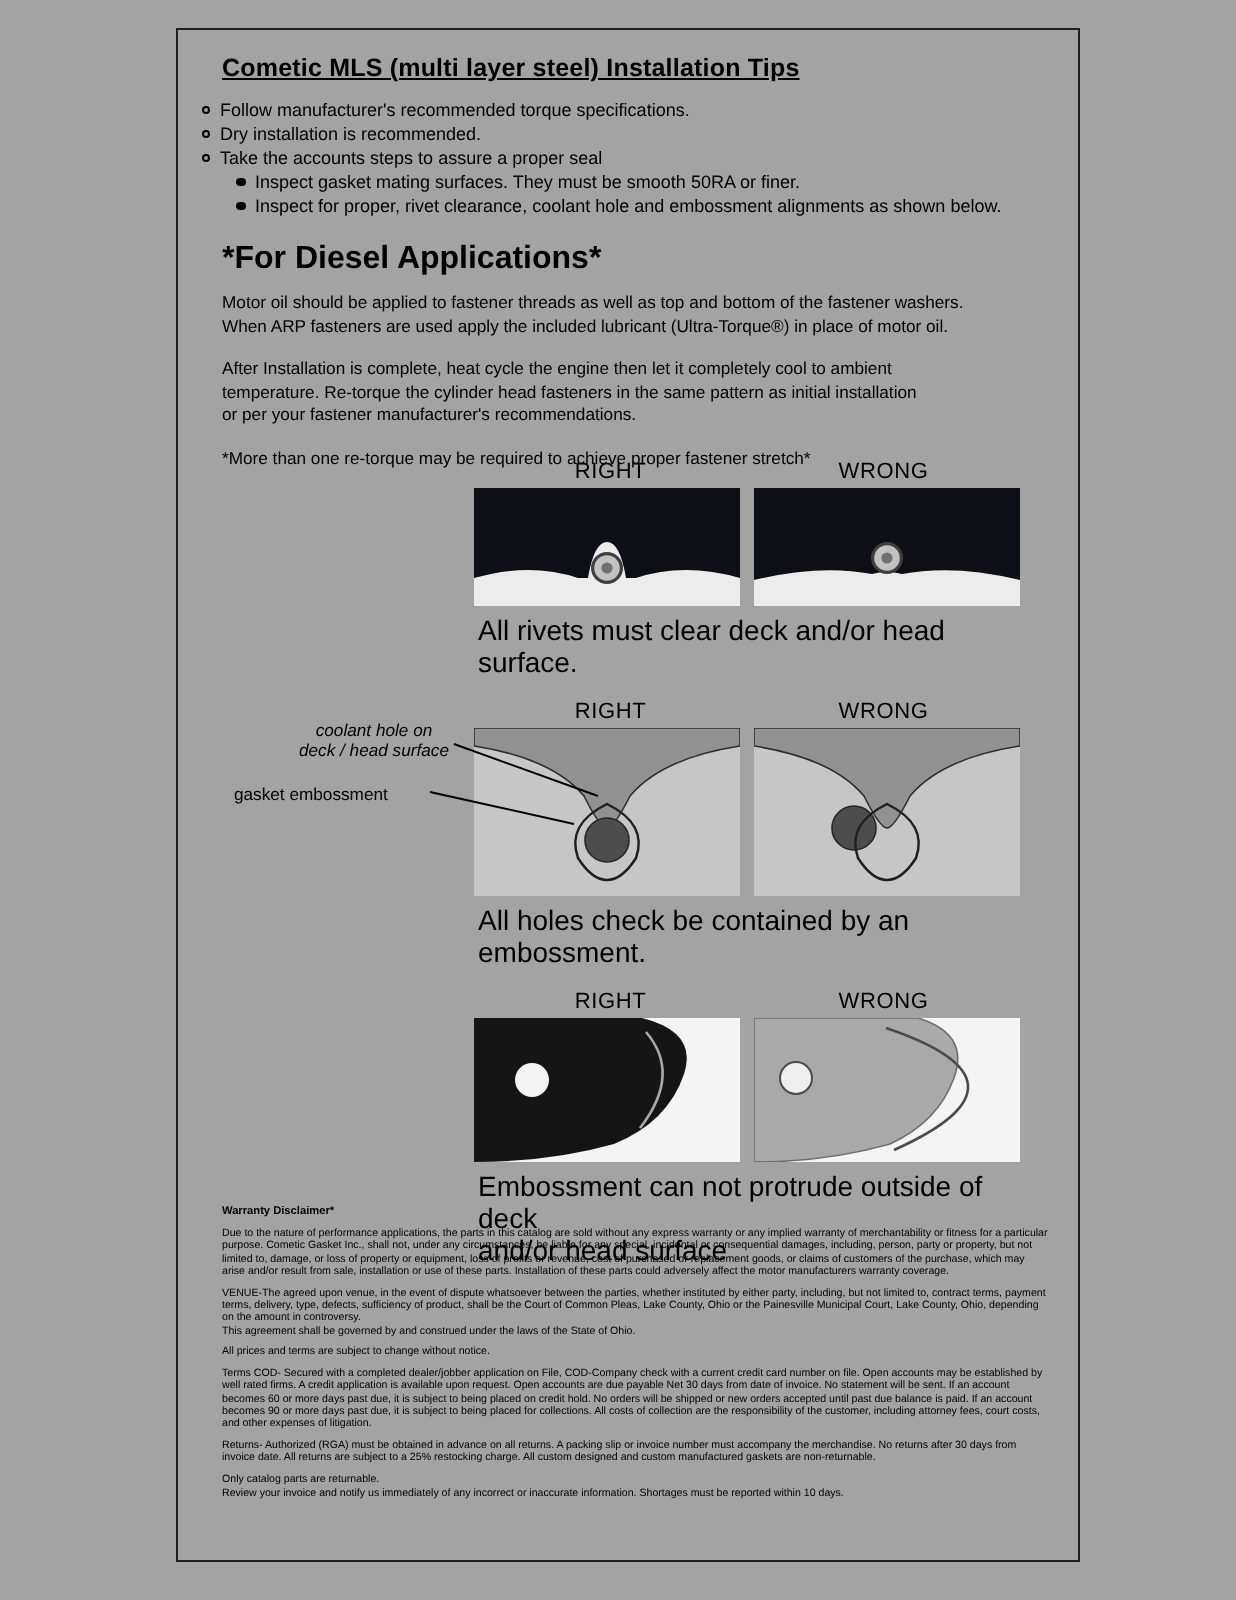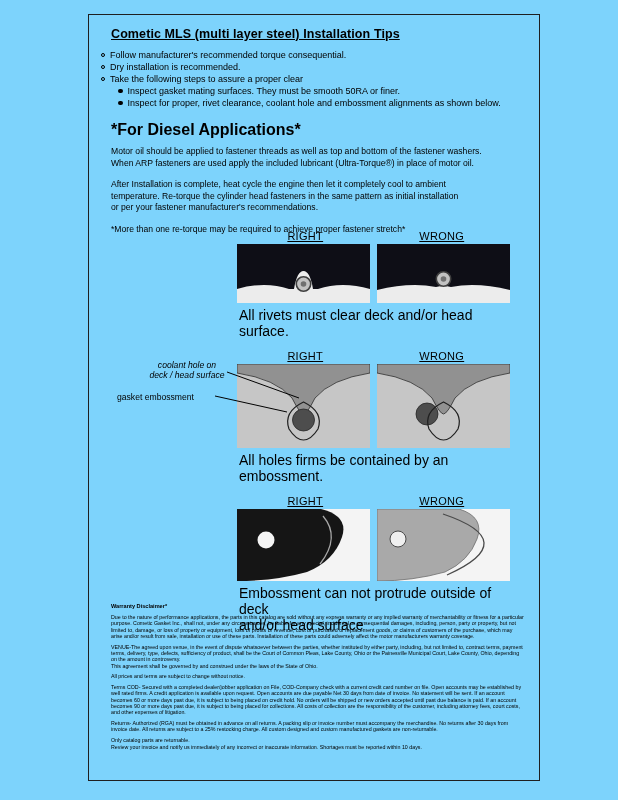--- a/index.html
+++ b/index.html
@@ -1,31 +1,31 @@
 <!DOCTYPE html>
 <html><head>
 <meta charset="utf-8">
 <style>
   * { margin:0; padding:0; box-sizing:border-box; }
   body { margin:0; background:#fff; }
-  .page { position:relative; width:618px; height:800px; background:#7dd3fc;
+  .page { position:relative; width:618px; height:800px; background:#a3a3a3;
           font-family:"Liberation Sans", sans-serif; color:#000; overflow:hidden; }
   .frame { position:absolute; left:88px; top:14px; width:452px; height:767px; border:1px solid #1f1f1f; }
   .content { padding:10px 8px 0 12px; }
   .title { font-size:12.5px; font-weight:bold; text-decoration:underline; margin:2px 0 8px 10px; letter-spacing:0.1px; }
   .tip { display:flex; gap:5px; font-size:9px; line-height:12px; align-items:flex-start; }
   .b-o { flex:0 0 auto; width:4px; height:4px; border:1px solid #000; border-radius:50%; margin-top:3.5px; }
   .b-f { flex:0 0 auto; width:4.5px; height:4.5px; background:#000; border-radius:50%; margin-top:3.5px; }
   .sub { margin-left:17px; }
   .diesel-h { font-size:16px; font-weight:bold; margin:12px 0 7px 10px; }
   .body { font-size:8.6px; line-height:11.5px; margin:0 0 10px 10px; width:436px; }
   .pre { white-space:pre-line; }
   .diagrams { position:absolute; left:148px; top:215px; width:273px; }
   .drow { position:relative; }
-  .labels { display:flex; margin-bottom:2px;text-decoration:underline; }
+  .labels { display:flex; margin-bottom:2px; }
   .labels span { flex:1; text-align:center; font-size:11px; letter-spacing:0.3px; }
   .imgs { display:flex; gap:7px; }
   .img { display:block; }
   .caption { font-size:14px; margin:4px 0 11px 2px; }
   .callout { position:absolute; font-size:8.6px; line-height:10px; }
   .c1 { left:-98px; top:10px; width:96px; text-align:center;font-style:italic; }
   .c2 { left:-120px; top:42px; width:100px; text-align:left; }
   .overlay { position:absolute; left:-122px; top:0; width:220px; height:84px; pointer-events:none; }
   .legal { position:absolute; left:22px; top:588px; width:414px; }
   .legal-h { font-size:5.6px; font-weight:bold; margin-bottom:5px; }
@@ -37,29 +37,29 @@
 
 <div class="page">
   <div class="frame">
 
     <div class="content">
       <h1 class="title">Cometic MLS (multi layer steel) Installation Tips</h1>
 
       <div>
         <div class="tip">
           <span class="b-o"></span>
-          <span>Follow manufacturer's recommended torque consequential.</span>
+          <span>Follow manufacturer's recommended torque specifications.</span>
         </div>
         <div class="tip">
           <span class="b-o"></span>
           <span>Dry installation is recommended.</span>
         </div>
         <div class="tip">
           <span class="b-o"></span>
-          <span>Take the following steps to assure a proper clear</span>
+          <span>Take the accounts steps to assure a proper seal</span>
         </div>
         <div class="tip sub">
           <span class="b-f"></span>
           <span>Inspect gasket mating surfaces.  They must be smooth 50RA or finer.</span>
         </div>
         <div class="tip sub">
           <span class="b-f"></span>
           <span>Inspect for proper, rivet clearance, coolant hole and embossment alignments as shown below.</span>
         </div>
       </div>
@@ -116,21 +116,21 @@
             <circle cx="66.5" cy="56" r="11" fill="#4d4d4d" stroke="#262626" stroke-width="0.8"></circle>
             <path d="M66.5,38 Q87,48 81,65 Q74,76 66.5,76 Q59,76 52,65 Q46,48 66.5,38 Z" fill="none" stroke="#1f1f1f" stroke-width="1.2"></path>
           </svg>
           <svg class="img" width="133" height="84" viewBox="0 0 133 84">
             <rect width="133" height="84" fill="#c6c6c6"></rect>
             <path d="M0,0 H133 V9 Q94,15 78,34 Q70,50 66.5,50 Q63,50 55,34 Q39,15 0,9 Z" fill="#919191" stroke="#2d2d2d" stroke-width="0.8"></path>
             <circle cx="50" cy="50" r="11" fill="#4d4d4d" stroke="#262626" stroke-width="0.8"></circle>
             <path d="M66.5,38 Q87,48 81,65 Q74,76 66.5,76 Q59,76 52,65 Q46,48 66.5,38 Z" fill="none" stroke="#1f1f1f" stroke-width="1.2"></path>
           </svg>
         </div>
-        <div class="caption">All holes firms be contained by an embossment.</div>
+        <div class="caption">All holes check be contained by an embossment.</div>
       </div>
 
       <div class="drow">
         <div class="labels">
           <span>RIGHT</span>
           <span>WRONG</span>
         </div>
         <div class="imgs">
           <svg class="img" width="133" height="72" viewBox="0 0 133 72">
             <rect width="133" height="72" fill="#f4f4f4"></rect>

